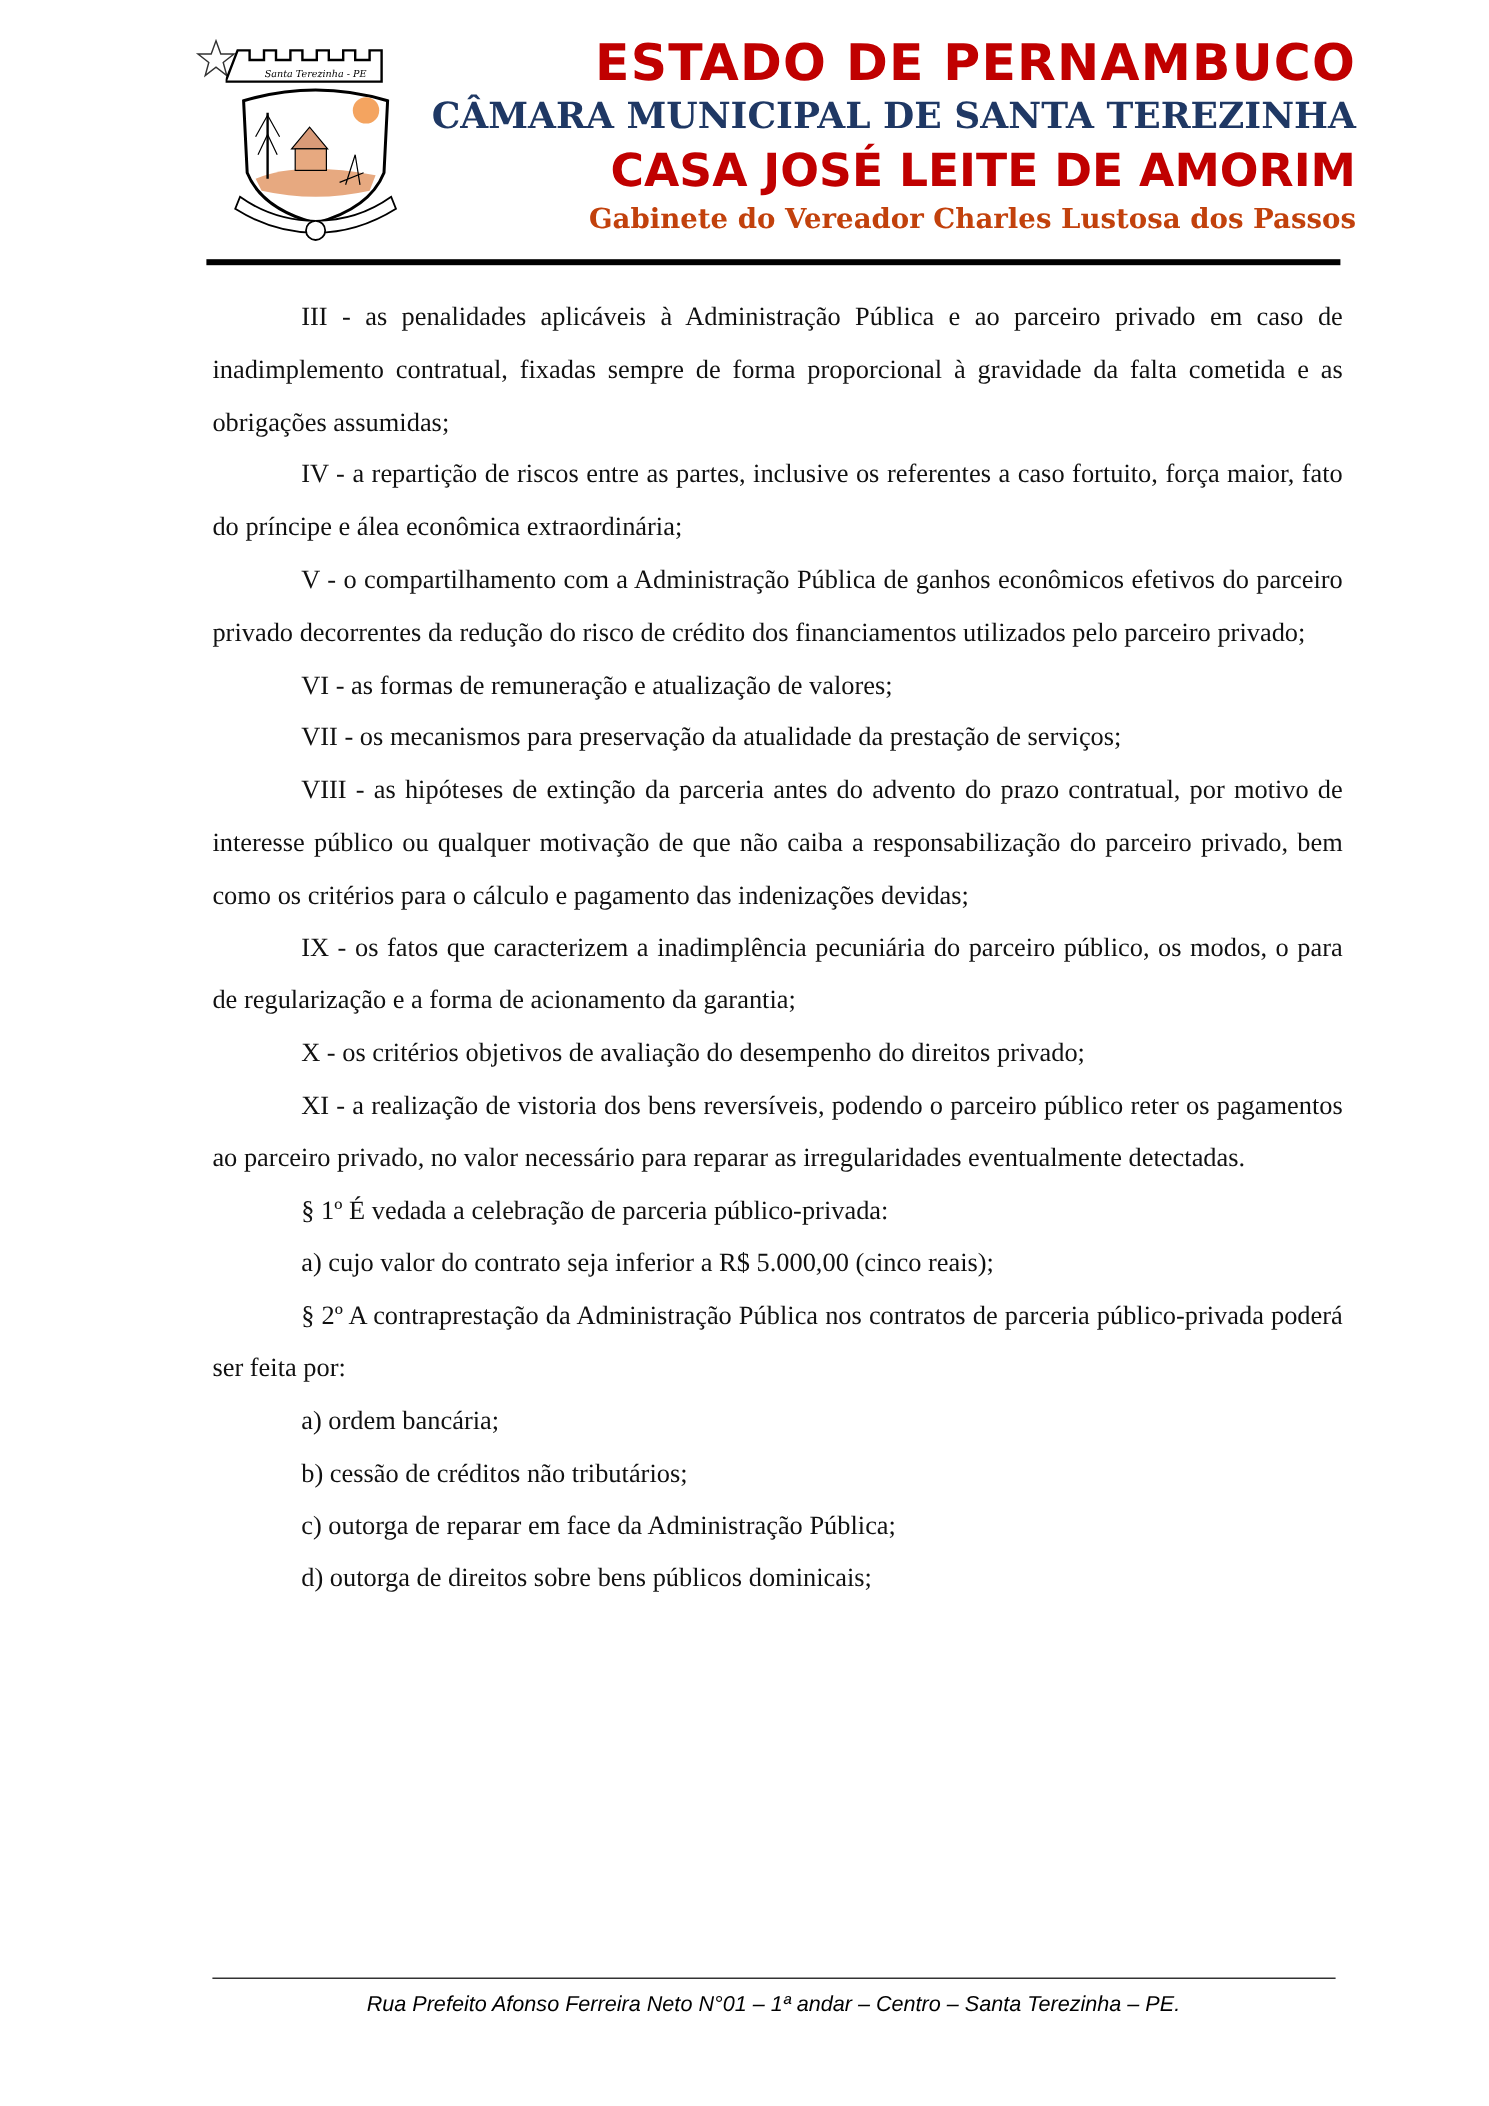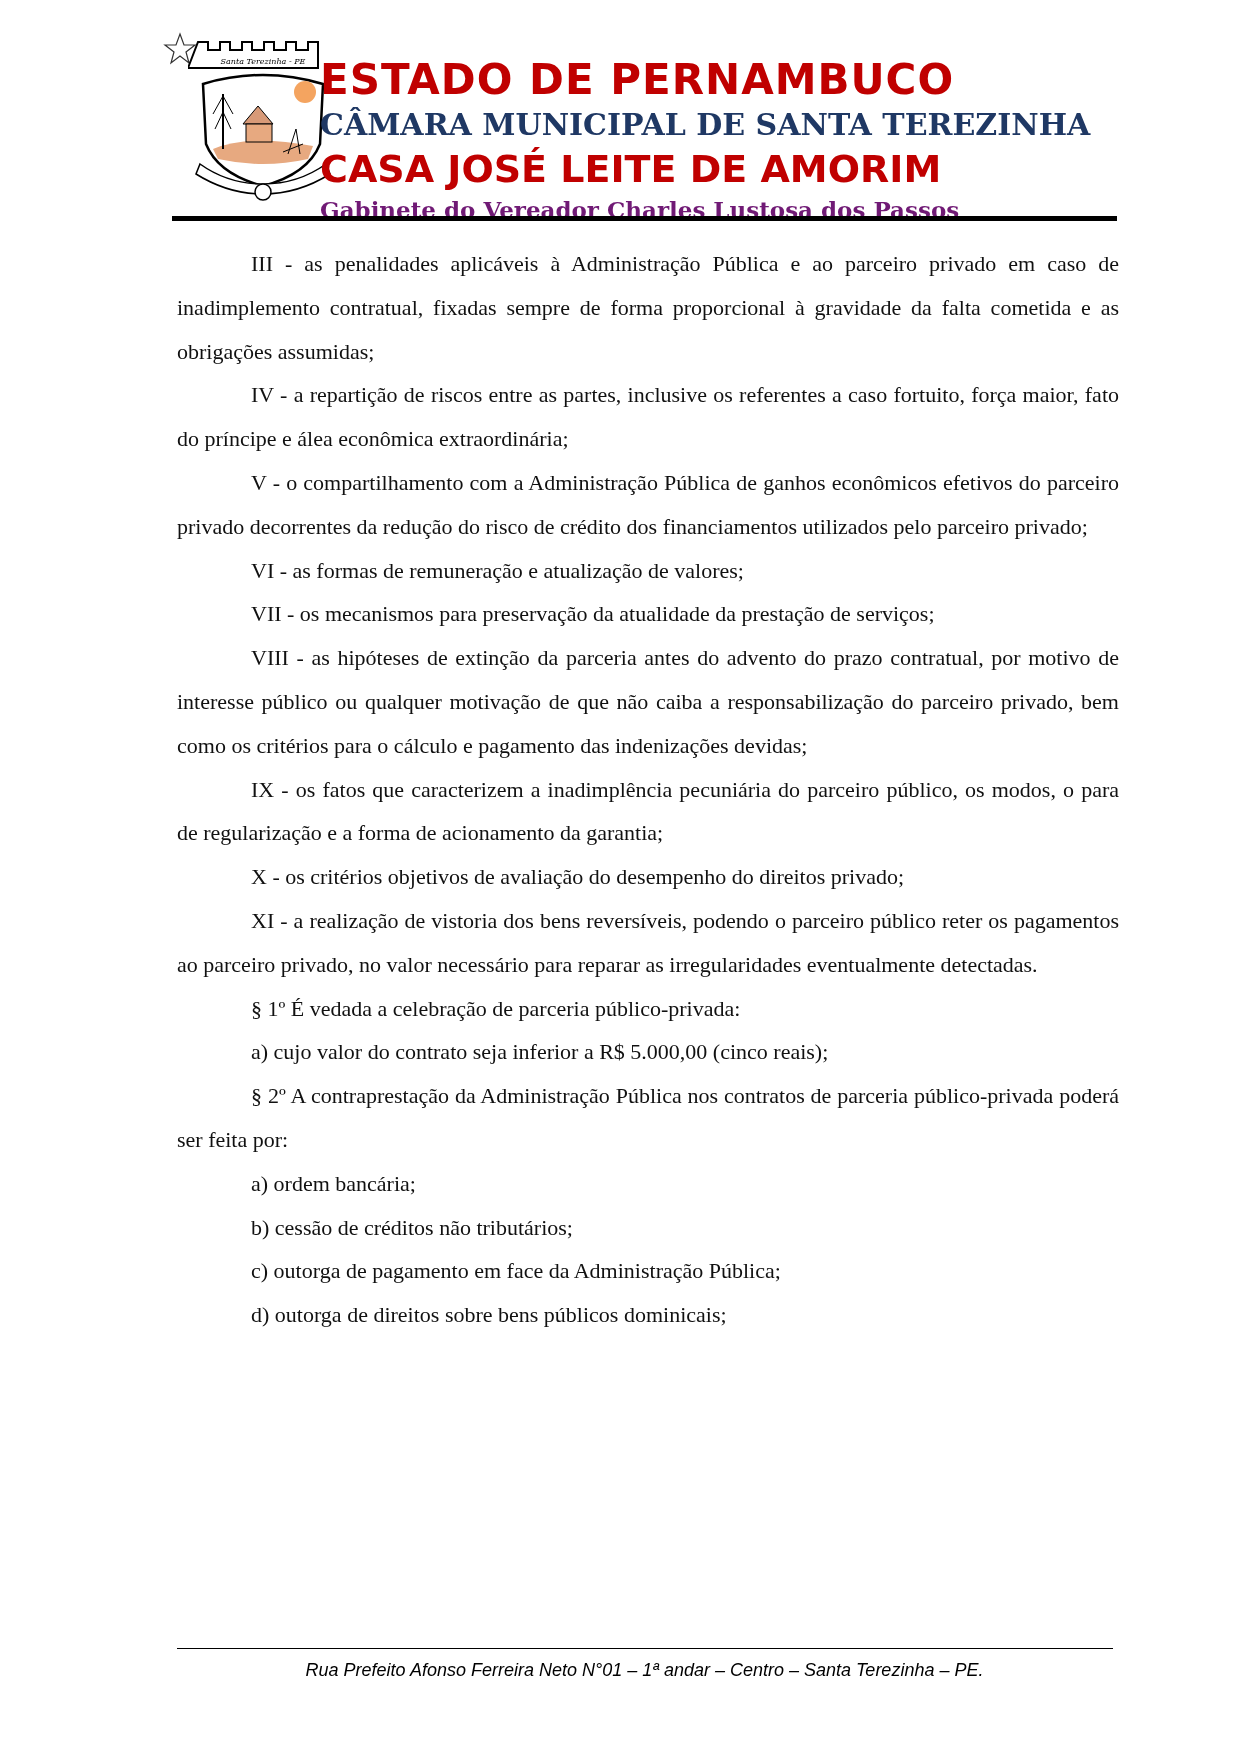--- a/index.html
+++ b/index.html
@@ -1,24 +1,24 @@
 <!DOCTYPE html>
 <html><head>
 <meta charset="utf-8">
 <style>
   html, body { margin: 0; padding: 0; background: #ffffff; }
   body { width: 1241px; height: 1755px; position: relative; overflow: hidden; }
   .header { position: absolute; left: 0; top: 0; width: 1167px; height: 225px; }
   .star { position: absolute; left: 163px; top: 32px; width: 34px; height: 34px; }
   .crest { position: absolute; left: 188px; top: 34px; width: 150px; height: 170px; }
-  .titles { position: absolute; left: 320px; top: 55px; width: 810px; text-align: left; font-family: "DejaVu Sans", sans-serif; }
+  .titles { position: absolute; left: 320px; top: 28px; width: 810px; text-align: right; font-family: "DejaVu Sans", sans-serif; }
   .t1 { color: #c00000; font-weight: bold; font-size: 42px; line-height: 50px; letter-spacing: 1px; }
   .t2 { color: #1f3864; font-weight: bold; font-size: 30px; line-height: 40px; font-family: "DejaVu Serif", serif; }
   .t3 { color: #c00000; font-weight: bold; font-size: 38px; line-height: 48px; }
-  .t4 { color: #701a75; font-weight: bold; font-size: 23px; line-height: 34px; font-family: "DejaVu Serif", serif; }
+  .t4 { color: #c2410c; font-weight: bold; font-size: 23px; line-height: 34px; font-family: "DejaVu Serif", serif; }
   .rule { position: absolute; left: 172px; top: 216px; width: 945px; height: 5px; background: #000; }
   .body-text { position: absolute; left: 177px; top: 242px; width: 942px; font-family: Liberation Serif, serif; font-size: 22px; line-height: 43.8px; color: #111; }
   .p { text-align: justify; text-indent: 74px; margin: 0; }
   .footer-rule { position: absolute; left: 177px; top: 1648px; width: 936px; height: 1px; background: #000; }
   .footer { position: absolute; left: 172px; top: 1656px; width: 945px; text-align: center; font-family: "Liberation Sans", sans-serif; font-style: italic; }
   .f1 { font-size: 18px; line-height: 28px; color: #000; }
   .f2 { font-size: 15px; line-height: 22px; color: #1a1aff; }
 </style>
 </head>
 <body>
@@ -58,20 +58,20 @@
   <p class="p">VII - os mecanismos para preservação da atualidade da prestação de serviços;</p>
   <p class="p">VIII - as hipóteses de extinção da parceria antes do advento do prazo contratual, por motivo de interesse público ou qualquer motivação de que não caiba a responsabilização do parceiro privado, bem como os critérios para o cálculo e pagamento das indenizações devidas;</p>
   <p class="p">IX - os fatos que caracterizem a inadimplência pecuniária do parceiro público, os modos, o para de regularização e a forma de acionamento da garantia;</p>
   <p class="p">X - os critérios objetivos de avaliação do desempenho do direitos privado;</p>
   <p class="p">XI - a realização de vistoria dos bens reversíveis, podendo o parceiro público reter os pagamentos ao parceiro privado, no valor necessário para reparar as irregularidades eventualmente detectadas.</p>
   <p class="p">§ 1º É vedada a celebração de parceria público-privada:</p>
   <p class="p">a) cujo valor do contrato seja inferior a R$ 5.000,00 (cinco reais);</p>
   <p class="p">§ 2º A contraprestação da Administração Pública nos contratos de parceria público-privada poderá ser feita por:</p>
   <p class="p">a) ordem bancária;</p>
   <p class="p">b) cessão de créditos não tributários;</p>
-  <p class="p">c) outorga de pagamento em face da Administração Pública;</p>
+  <p class="p">c) outorga de reparar em face da Administração Pública;</p>
   <p class="p">d) outorga de direitos sobre bens públicos dominicais;</p>
 </div>
 
 <div class="footer-rule"></div>
 <div class="footer">
   <div class="f1">Rua Prefeito Afonso Ferreira Neto N°01 – 1ª andar – Centro – Santa Terezinha – PE.</div>
 </div>
 
 </body></html>

